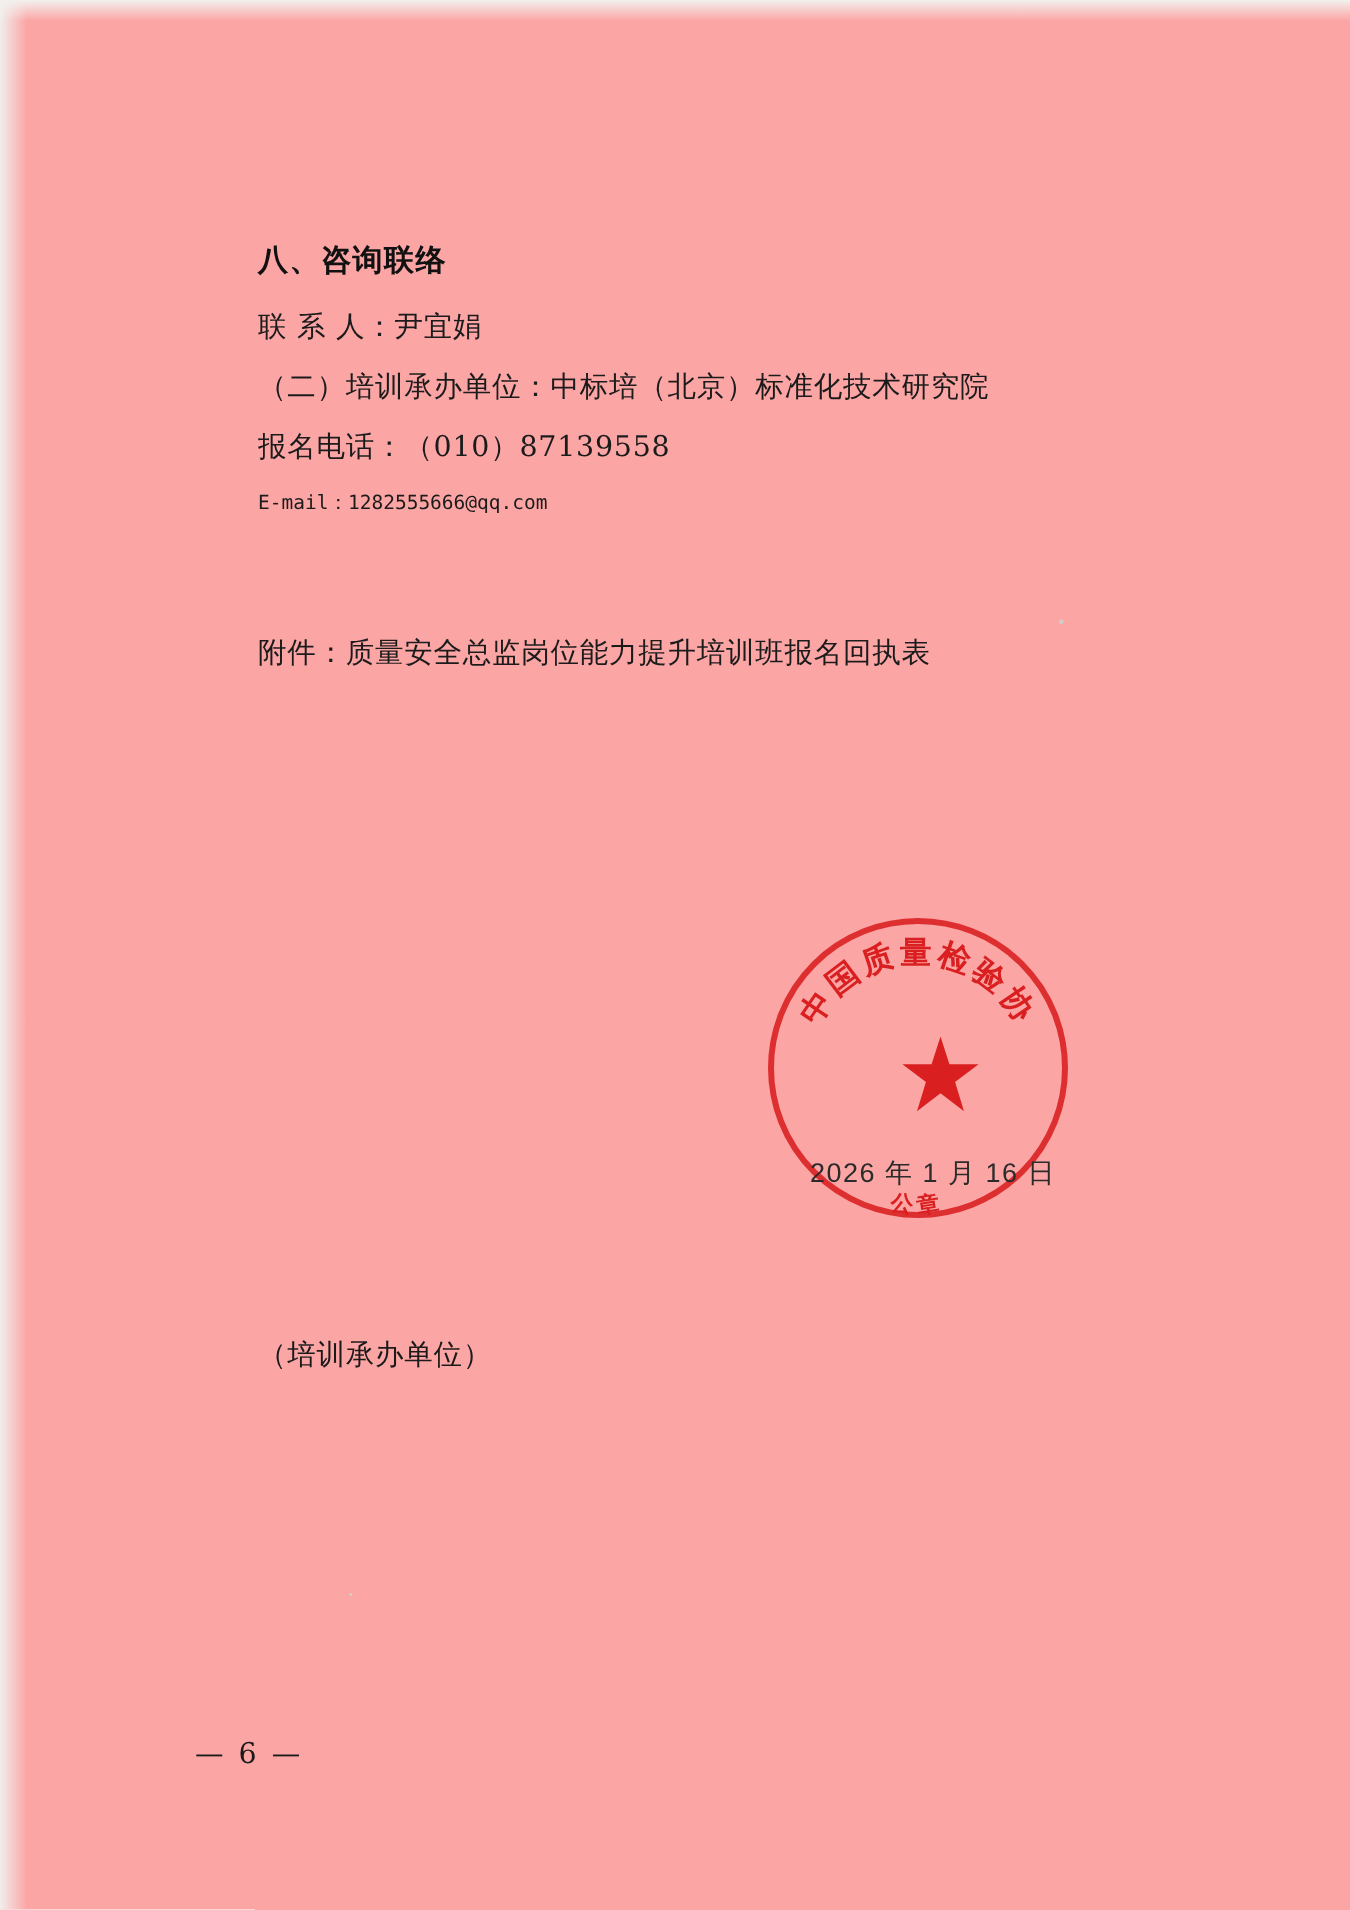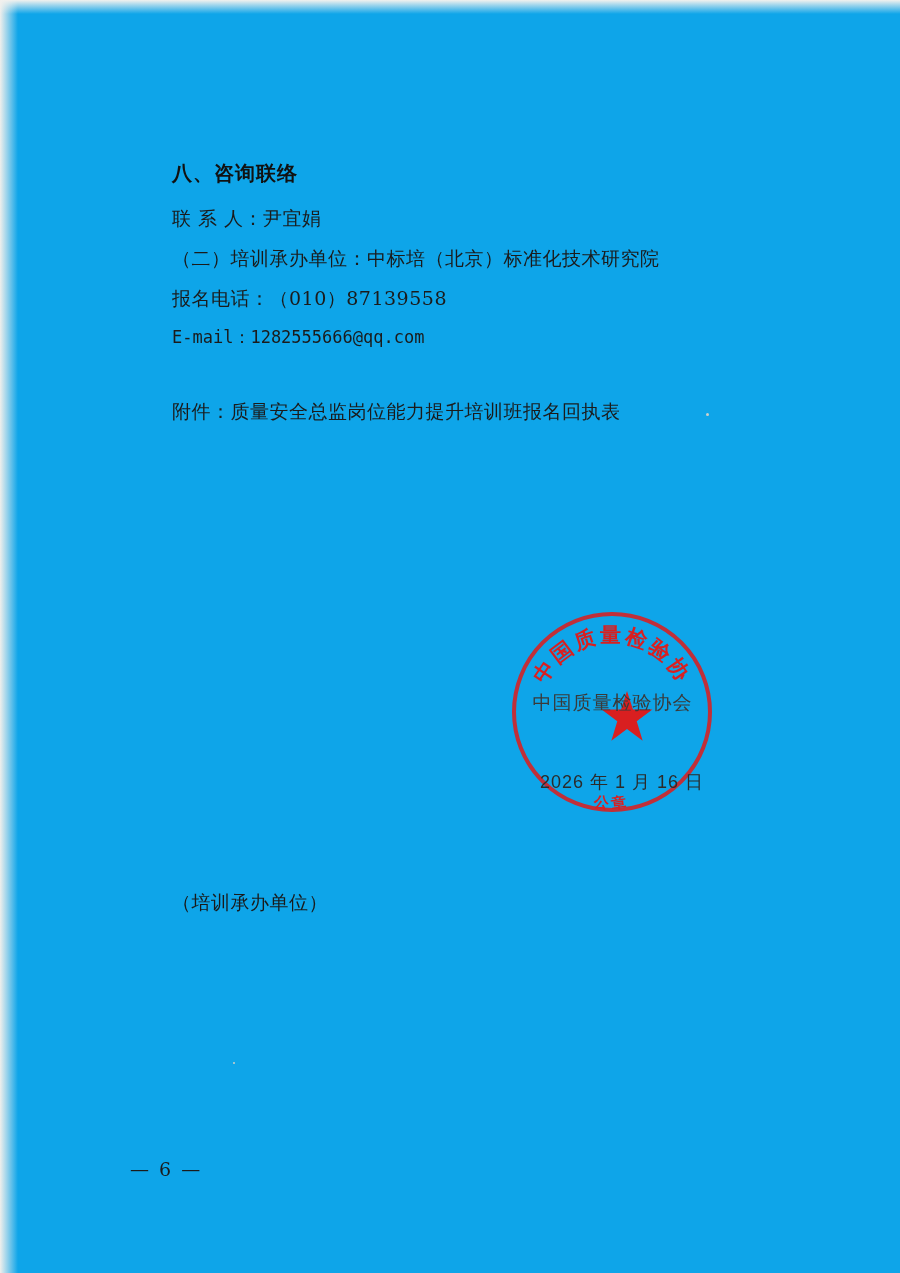--- a/index.html
+++ b/index.html
@@ -11,21 +11,21 @@
     width: 900px;
     height: 1273px;
     position: relative;
     font-family: "DejaVu Serif", "Liberation Serif", serif;
     color: #1a1a1a;
     overflow: hidden;
   }
   .page {
     position: absolute;
     inset: 0;
-    background: #0ea5e9;
+    background: #fca5a5;
   }
   
   .scan-edge-left {
     position: absolute;
     left: 0; top: 0; bottom: 0; width: 18px;
     background: linear-gradient(to right, #f0efec, rgba(255,255,255,0));
     pointer-events: none;
   }
   .scan-edge-top {
     position: absolute;
@@ -50,26 +50,26 @@
   .line {
     font-size: 19px;
     line-height: 1.0;
     margin: 0 0 21px 0;
     letter-spacing: 0.5px;
     color: #1b1b1b;
     white-space: pre;
   }
   .line.mono {
     font-family: "DejaVu Sans Mono", "Liberation Mono", monospace;
-    font-size: 17px;
+    font-size: 13px;
     letter-spacing: 0px;
     margin-top: 10px;
   }
   .attachment {
-    margin-top: 56px;
+    margin-top: 84px;
     font-size: 19px;
     letter-spacing: 0.5px;
   }
   .public-note {
     position: absolute;
     left: 172px;
     top: 890px;
     font-size: 19px;
     letter-spacing: 0.5px;
   }
@@ -207,19 +207,18 @@
       </defs>
       <text>
         <textPath href="#arcBottom" startOffset="50%" text-anchor="middle">公章</textPath>
       </text>
     </svg>
 
     <svg class="seal-star" viewBox="0 0 100 100">
       <polygon points="50,2 61,36 97,36 68,58 79,94 50,72 21,94 32,58 3,36 39,36" fill="#d91f20"></polygon>
     </svg>
 
-    <div class="org-overprint">中国质量检验协会</div>
     <div class="seal-date">2026 年 1 月 16 日</div>
   </div>
 
   <div class="public-note">（培训承办单位）</div>
   <div class="page-number">— 6 —</div>
 </div>
 
 </body></html>

